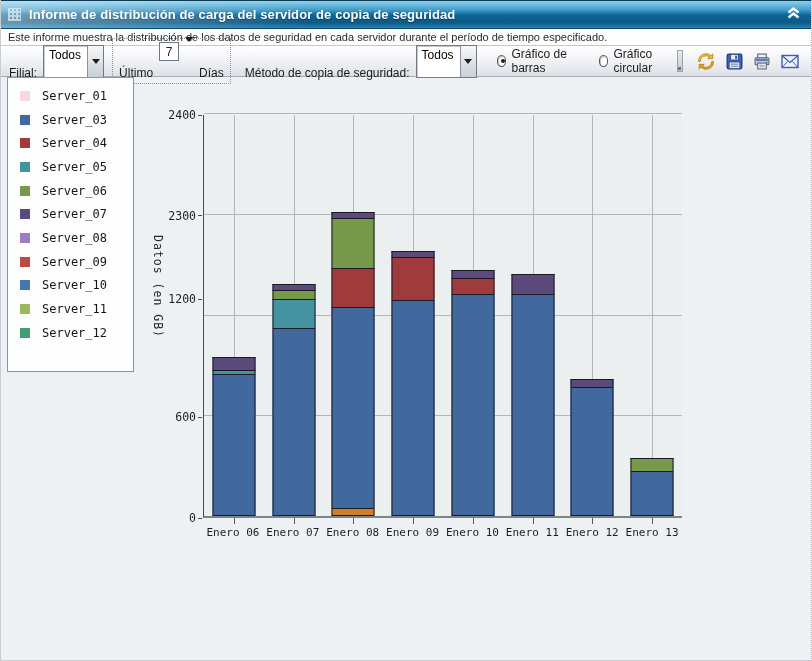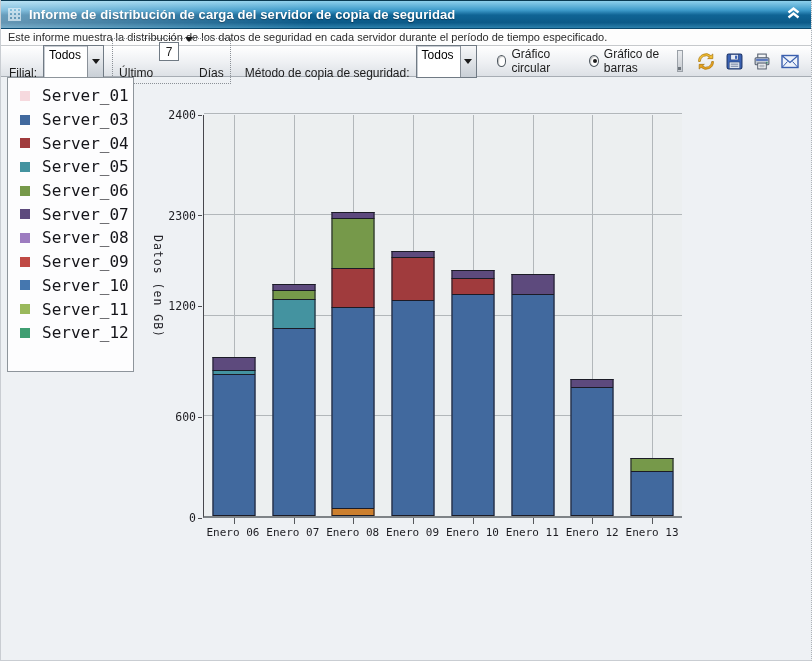--- a/index.html
+++ b/index.html
@@ -56,21 +56,21 @@
   .tb-icons { display:flex; align-items:center; gap:6px; padding:2px 6px; }
   .tb-iconbtn { width:22px; height:22px; display:flex; align-items:center; justify-content:center; cursor:pointer; }
 
   
   .content { position:relative; height:583px; }
 
   .legend-panel { position:absolute; left:6px; top:0px; width:127px; height:295px;
     background:#fdfdfe; border:1px solid #8e959b; padding:6px 0 0 6px; overflow:hidden; }
   .legend-item { display:flex; align-items:center; height:23.7px; }
   .legend-swatch { width:10px; height:10px; margin:0 12px 0 6px; flex:0 0 auto; }
-  .legend-label { font-family:"DejaVu Sans Mono", monospace; font-size:16px; color:#15151a; }
+  .legend-label { font-family:"DejaVu Sans Mono", monospace; font-size:12px; color:#15151a; }
 
   .ylabel { position:absolute; left:150px; top:158px; writing-mode:vertical-rl;
     font-family:"DejaVu Sans Mono", monospace; font-size:11.5px; color:#26262b; letter-spacing:1px; }
 
   .yticks { position:absolute; left:148px; top:38px; width:53px; height:403px; }
   .ytick { position:absolute; right:0; width:100%; display:flex; align-items:center; justify-content:flex-end; height:14px; }
   .ytick-text { font-family:"DejaVu Sans Mono", monospace; font-size:11.5px; color:#1d1d22; }
   .ytick-dash { width:4px; height:1px; background:#4c4c50; margin-left:2px; }
 
   .plot { position:absolute; left:202px; top:38px; width:479px; height:403px; background:#eceff0;
@@ -125,26 +125,26 @@
 
     <span class="tb-label" style="margin-left:6px;">Método de copia de seguridad:</span>
     <div class="combo">
       <span class="combo-val">Todos</span>
       <span class="combo-btn">
           <span class="tri-down"></span>
         </span>
     </div>
 
     <div class="radio-wrap">
+      <span class="radio checked" id="radio-bar"></span>
+      <span>Gráfico de barras</span>
+    </div>
+    <div class="radio-wrap">
       <span class="radio" id="radio-pie"></span>
       <span>Gráfico circular</span>
-    </div>
-    <div class="radio-wrap">
-      <span class="radio checked" id="radio-bar"></span>
-      <span>Gráfico de barras</span>
     </div>
 
     <div class="tb-spacer"></div>
     <div class="tb-divider"></div>
     <div class="tb-icons">
       <span class="tb-iconbtn">
         <svg width="18" height="17" viewBox="0 0 16 16">
           <path d="M2.6 8a5.4 5.4 0 0 1 8.8-4.2L9.6 5.3h4.8V.9l-1.7 1.6A7 7 0 0 0 1 8z" fill="#f4c133" stroke="#a8760f" stroke-width="0.7"></path>
           <path d="M13.4 8a5.4 5.4 0 0 1-8.8 4.2l1.8-1.5H1.6v4.4l1.7-1.6A7 7 0 0 0 15 8z" fill="#e9a21c" stroke="#a8760f" stroke-width="0.7"></path>
         </svg>
@@ -233,21 +233,21 @@
     <div class="ylabel">Datos (en GB)</div>
     <div class="yticks" id="yticks">
         <div class="ytick" style="top: 396px;">
           <span class="ytick-text">0</span>
           <span class="ytick-dash"></span>
         </div>
         <div class="ytick" style="top: 295.25px;">
           <span class="ytick-text">600</span>
           <span class="ytick-dash"></span>
         </div>
-        <div class="ytick" style="top: 184px;">
+        <div class="ytick" style="top: 177px;">
           <span class="ytick-text">1200</span>
           <span class="ytick-dash"></span>
         </div>
         <div class="ytick" style="top: 93.75px;">
           <span class="ytick-text">2300</span>
           <span class="ytick-dash"></span>
         </div>
         <div class="ytick" style="top: -7px; text-align: center;">
           <span class="ytick-text">2400</span>
           <span class="ytick-dash"></span>

